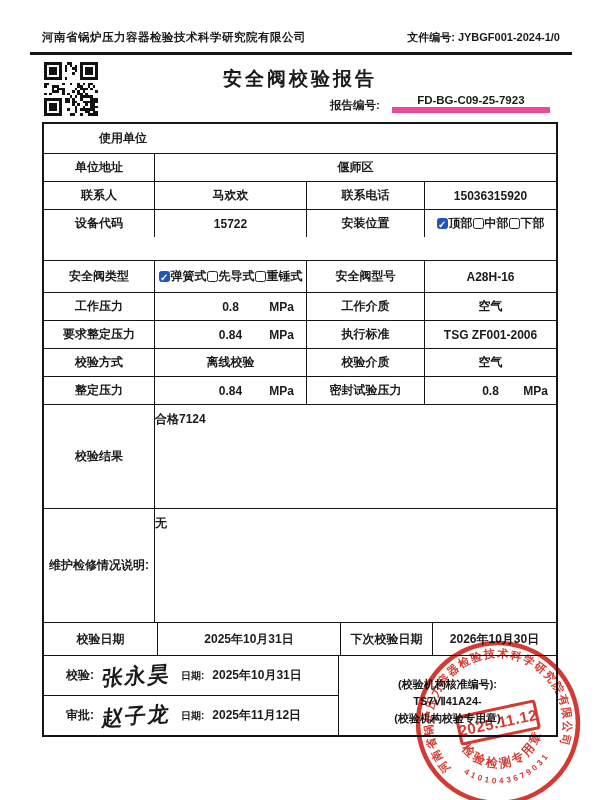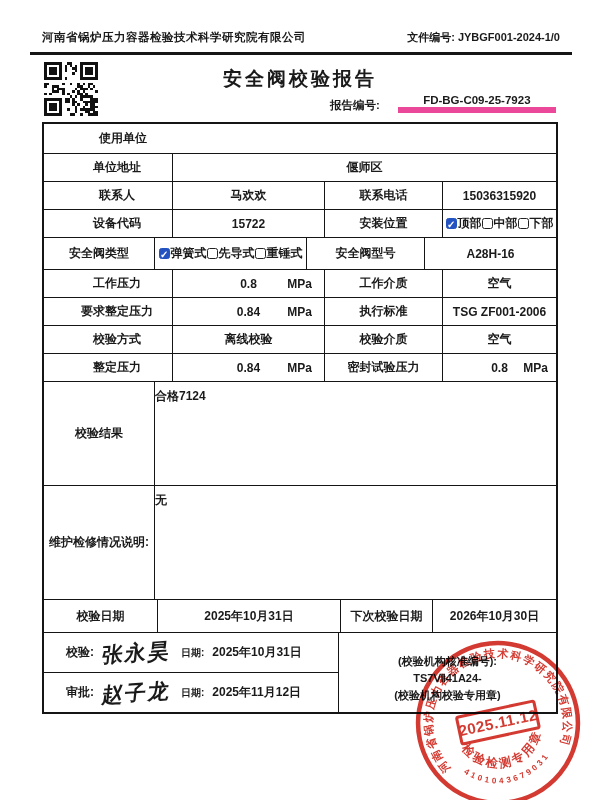--- a/index.html
+++ b/index.html
@@ -13,36 +13,36 @@
   .hdr-company { position:absolute; left:42px; top:30px; font-size:11.5px; font-weight:bold; letter-spacing:.5px; }
   .hdr-doc { position:absolute; right:40px; top:30px; font-size:11px; font-weight:bold; }
   .hdr-rule { position:absolute; left:30px; right:28px; top:52px; height:3px; background:#151515; }
 
   
   .qr { position:absolute; left:44px; top:62px; width:54px; height:54px; }
   .doc-title { position:absolute; left:0; top:66px; width:600px; text-align:center;
                font-size:19px; font-weight:bold; letter-spacing:3px; }
   .report-no-wrap { position:absolute; left:330px; top:94px; font-size:11.5px; font-weight:bold;
                     display:flex; align-items:flex-end; }
-  .report-no-label { margin-right:18px; white-space:nowrap; }
+  .report-no-label { margin-right:12px; white-space:nowrap; }
   .report-no-value { display:inline-block; width:158px; text-align:center;
                      border-bottom:6px solid #ec4899; padding-bottom:1px; }
 
   
   .vtable { position:absolute; left:42px; top:122px; width:516px; border:2.5px solid #151515;
             box-sizing:border-box; background:#fff; }
   .tr { display:flex; box-sizing:border-box; border-top:1.5px solid #151515; width:100%; }
   .tr:first-child { border-top:none;padding-left:24px; }
   .td { box-sizing:border-box; border-left:1.5px solid #151515; display:flex;
         align-items:center; justify-content:center; font-size:12px; font-weight:bold;
         text-align:center; position:relative; padding:1px 2px; }
   .td:first-child { border-left:none; }
   .c1 { flex:0 0 110px; } .c2 { flex:0 0 152px; } .c3 { flex:0 0 118px; } .c4 { flex:1 1 auto; }
   .d1 { flex:0 0 113px; } .d2 { flex:0 0 183px; } .d3 { flex:0 0 92px; }  .d4 { flex:1 1 auto; }
-  .h29{height:29px;} .h28{height:28px;padding-left:18px;} .h32{height:32px;} .h33{height:33px;}
+  .h29{height:29px;} .h28{height:28px;} .h32{height:32px;margin-top:23px;} .h33{height:33px;}
   .h104{height:104px;} .h114{height:114px;}
   .cell-topleft { align-items:flex-start; justify-content:flex-start; text-align:left; padding:6px 0; }
 
   .unit { position:absolute; right:12px; top:50%; transform:translateY(-50%); font-weight:bold; }
   .unit-narrow { right:8px; }
 
   
   .optgroup { display:flex; flex-wrap:wrap; justify-content:center; align-items:center; line-height:15px; }
   .opt { display:inline-flex; align-items:center; white-space:nowrap; }
   .cb { display:inline-block; width:11px; height:11px; box-sizing:border-box;

